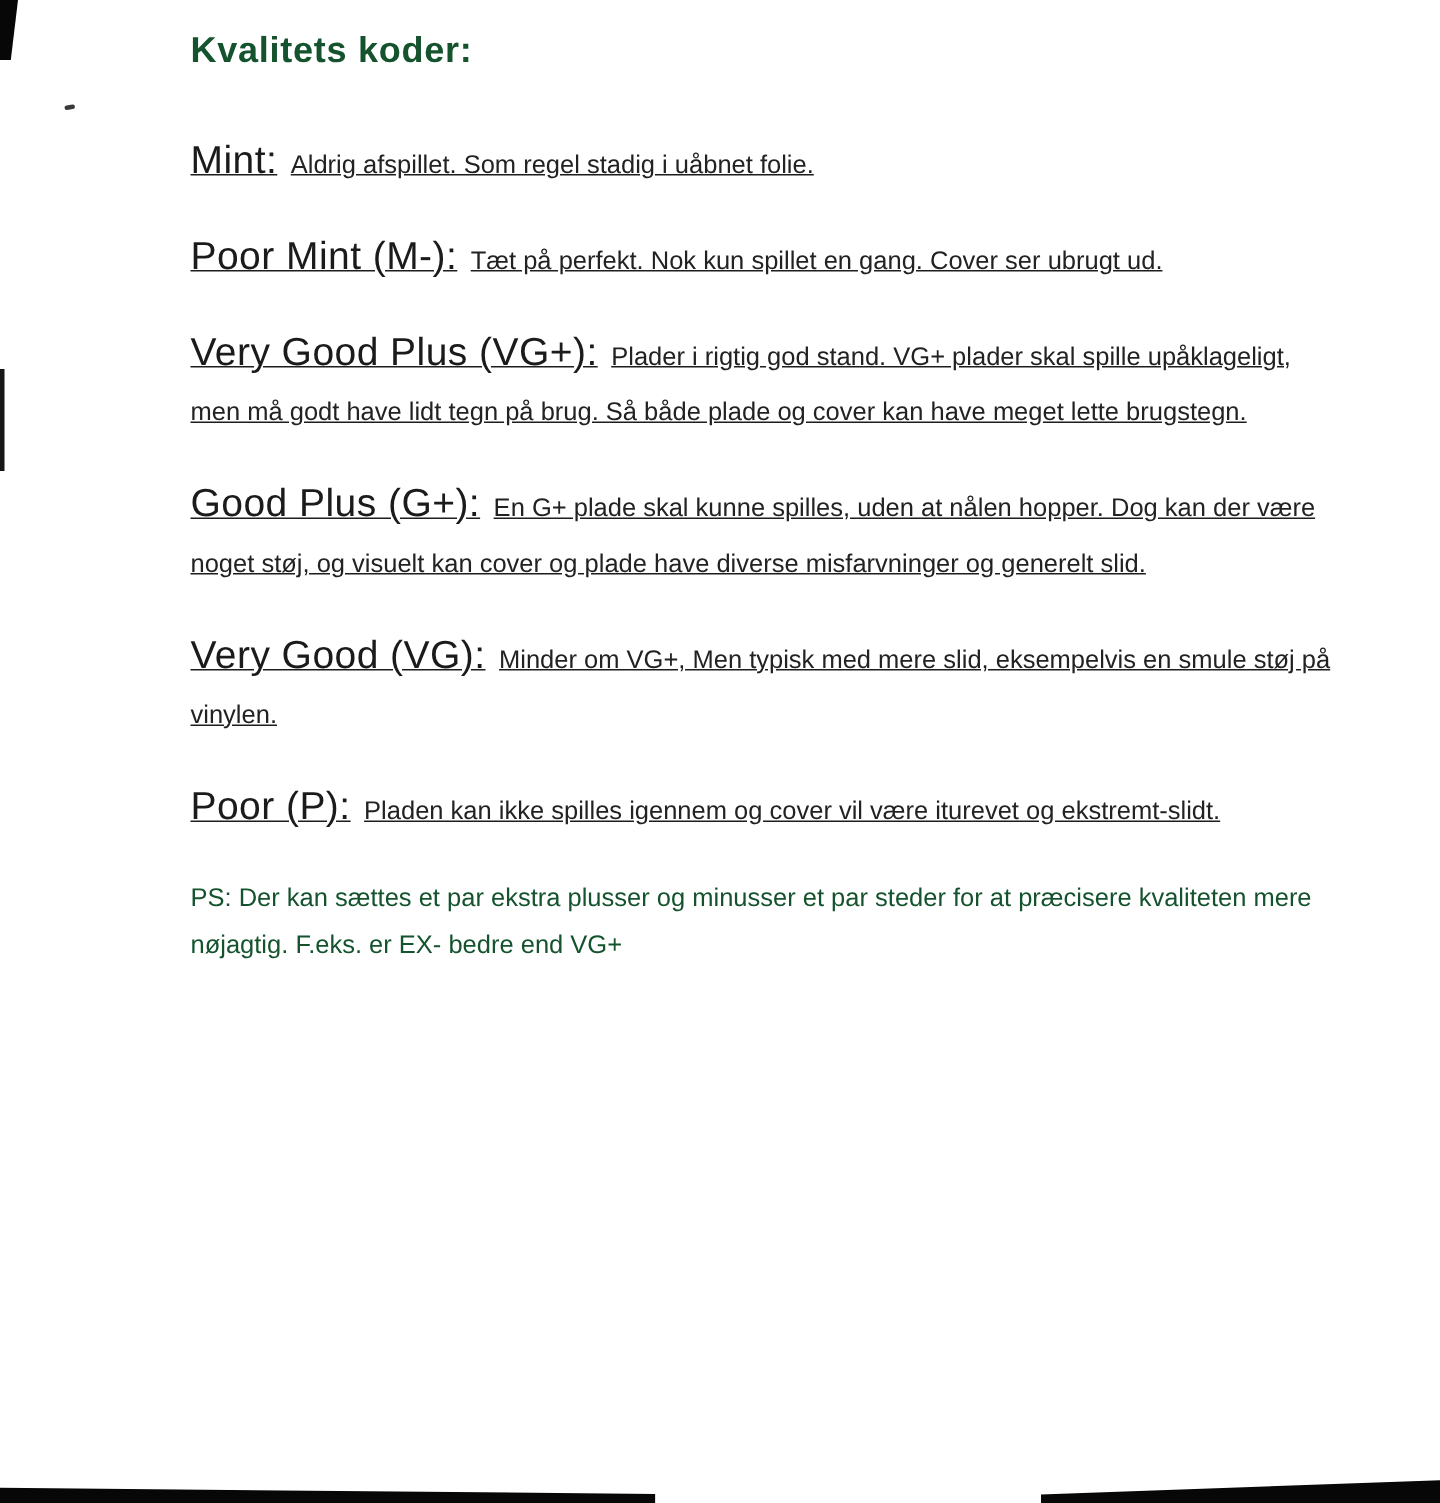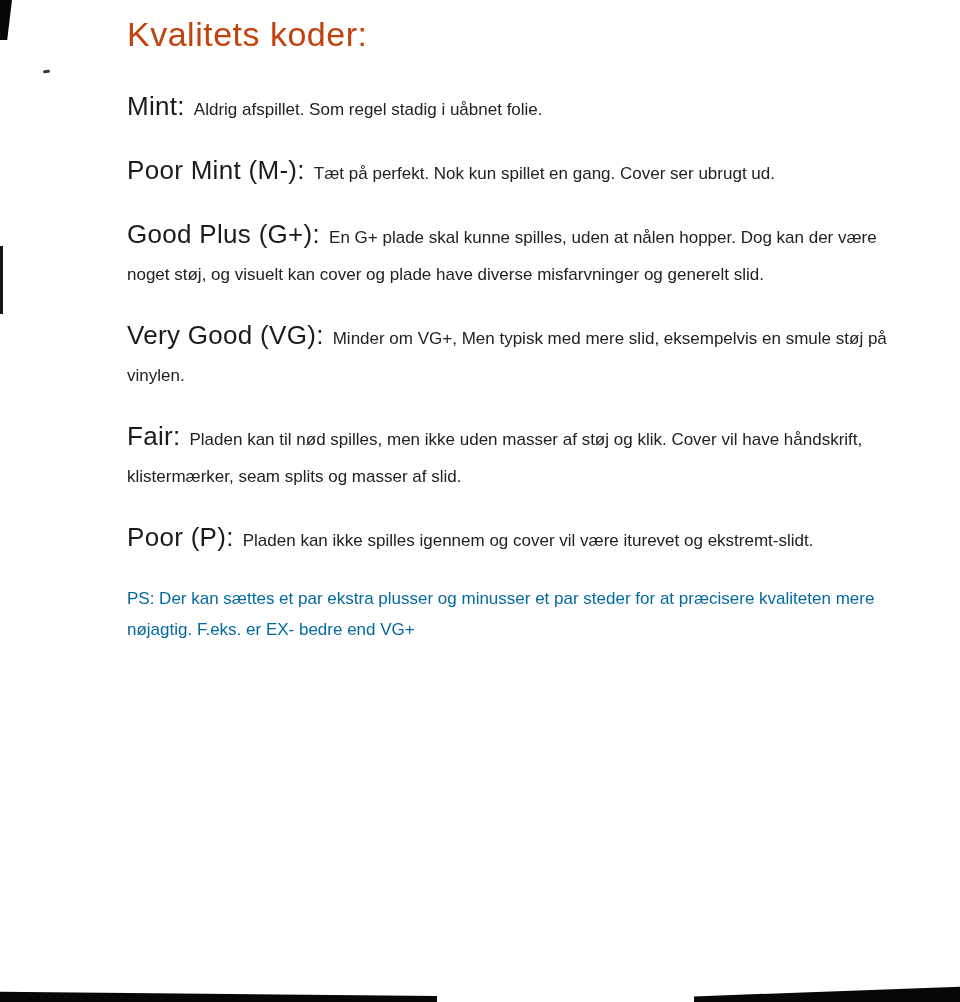--- a/index.html
+++ b/index.html
@@ -12,48 +12,49 @@
     height: 1002px;
     position: relative;
     overflow: hidden;
     font-family: "Liberation Sans", sans-serif;
     color: #1d1d1d;
   }
   .page-content {
     padding: 14px 72px 0 127px;
   }
   .doc-title {
-    font-size: 34px;
-    font-weight: 400;
+    font-size: 24px;
+    font-weight: 700;
     letter-spacing: 0.5px;
-    color: #c2410c;
+    color: #14532d;
     margin: 0 0 34px 0;
     line-height: 40px;
   }
   .entry {
     margin: 16px 0 24px 0;
     line-height: 37px;
     font-size: 17px;
+    text-decoration: underline;
   }
   .entry .term {
     font-size: 26px;
     font-weight: 400;
     color: #1b1b1b;
     letter-spacing: 0.3px;
     margin-right: 9px;
   }
   .entry .desc {
     font-size: 17px;
     color: #222222;
   }
   .ps-note {
     margin: 2px 0 0 0;
     font-size: 17px;
     line-height: 31px;
-    color: #0369a1;
+    color: #14532d;
   }
   
   .artifact {
     position: absolute;
     background: #070707;
   }
   .artifact-top-left {
     left: 0; top: 0;
     width: 12px; height: 40px;
     clip-path: polygon(0 0, 100% 0, 60% 100%, 0 100%);
@@ -86,27 +87,27 @@
 
 <div class="page-content">
   <h1 class="doc-title">Kvalitets koder:</h1>
 
   <div id="grade-list">
   <p class="entry"><span class="term">Mint:</span><span class="desc">Aldrig afspillet. Som regel stadig i uåbnet folie.</span></p>
 
   <p class="entry"><span class="term">Poor Mint (M-):</span><span class="desc">Tæt på perfekt. Nok kun spillet en gang. Cover ser ubrugt ud.</span></p>
 
 
+  <p class="entry"><span class="term">Very Good Plus (VG+):</span><span class="desc">Plader i rigtig god stand. VG+ plader skal spille upåklageligt, men må godt have lidt tegn på brug. Så både plade og cover kan have meget lette brugstegn.</span></p>
 
   <p class="entry"><span class="term">Good Plus (G+):</span><span class="desc">En G+ plade skal kunne spilles, uden at nålen hopper. Dog kan der være noget støj, og visuelt kan cover og plade have diverse misfarvninger og generelt slid.</span></p>
 
   <p class="entry"><span class="term">Very Good (VG):</span><span class="desc">Minder om VG+, Men typisk med mere slid, eksempelvis en smule støj på vinylen.</span></p>
 
 
-  <p class="entry"><span class="term">Fair:</span><span class="desc">Pladen kan til nød spilles, men ikke uden masser af støj og klik. Cover vil have håndskrift, klistermærker, seam splits og masser af slid.</span></p>
 
   <p class="entry"><span class="term">Poor (P):</span><span class="desc">Pladen kan ikke spilles igennem og cover vil være iturevet og ekstremt-slidt.</span></p>
 </div>
 
   <p class="ps-note">PS: Der kan sættes et par ekstra plusser og minusser et par steder for at præcisere kvaliteten mere nøjagtig. F.eks. er EX- bedre end VG+</p>
 </div>
 
 <div class="artifact artifact-top-left"></div>
 <div class="artifact-dash artifact"></div>
 <div class="artifact artifact-left-line"></div>

